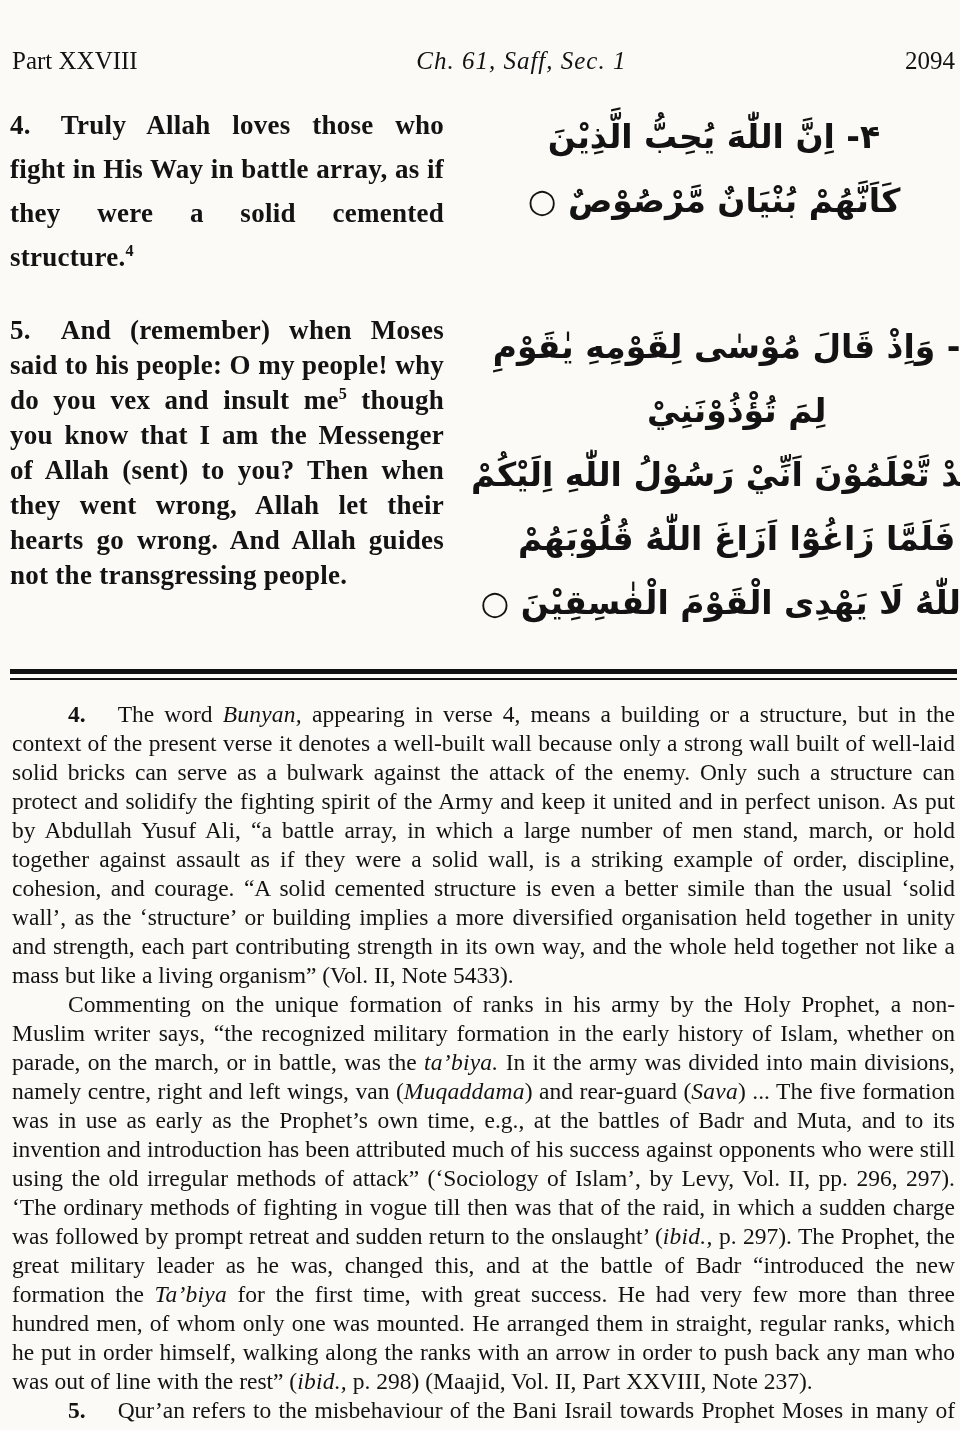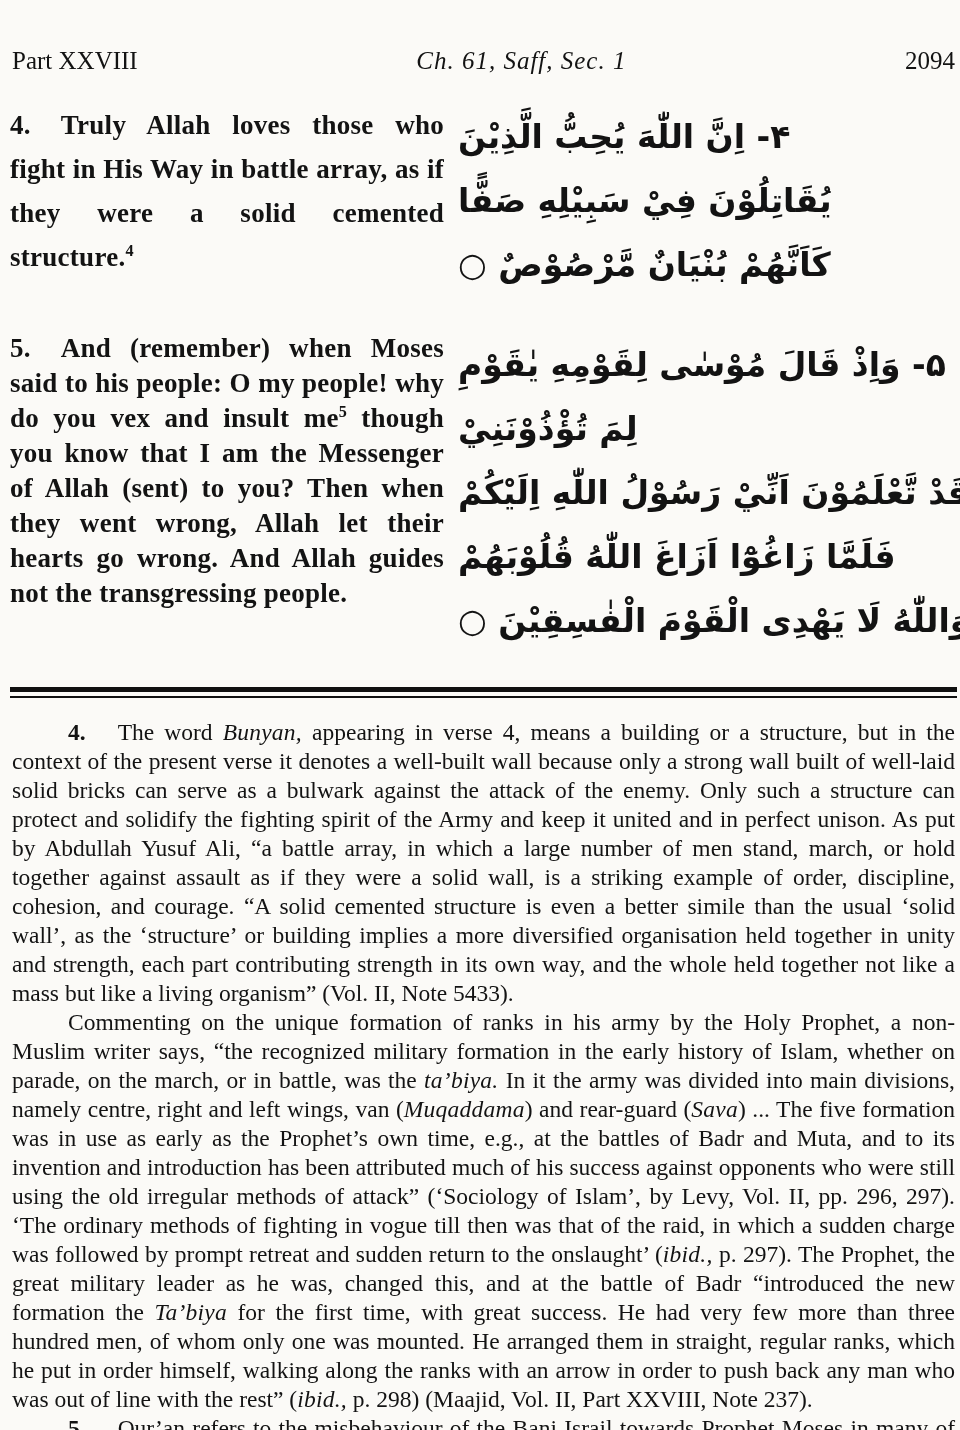--- a/index.html
+++ b/index.html
@@ -10,32 +10,32 @@
   }
   .page{box-sizing:border-box;width:960px;height:1430px;padding:10px 3px 0 10px;}
   
   .pheader{
     display:flex;justify-content:space-between;align-items:baseline;
     font-size:25px;padding:2px 2px 0 2px;
   }
   .pheader .chap{font-style:italic;letter-spacing:.04em;margin-top:35px;}
   
   .verses{margin-top:28px;}
-  .verse-row{display:grid;grid-template-columns:434px 1fr;column-gap:14px;margin-bottom:34px;}
+  .verse-row{display:grid;grid-template-columns:434px 1fr;column-gap:27px;margin-bottom:34px;}
   .verse-english{
     margin:0;font-size:27px;font-weight:bold;text-align:justify;
     letter-spacing:.01em;
   }
   .verse-row:nth-child(1) .verse-english{line-height:44px;}
   .verse-row:nth-child(2) .verse-english{line-height:35px;}
   .verse-english .vnum{margin-right:30px;}
   .verse-english sup{font-size:.6em;line-height:0;vertical-align:super;}
   .verse-arabic{
     font-family:"DejaVu Sans",sans-serif;font-weight:bold;
-    font-size:33px;text-align:left;direction:rtl;padding-top:2px;
+    font-size:33px;text-align:center;direction:rtl;padding-top:2px;
   }
   .aline{line-height:64px;white-space:nowrap;}
   
   .rule{margin:10px 0 12px 0;}
   .rule .thick{height:5px;background:#101010;}
   .rule .thin{height:2px;background:#101010;margin-top:4px;}
   
   .footnotes{padding:8px 2px 0 2px;}
   .footnote{
     margin:0;font-size:23.5px;line-height:29px;text-align:justify;
@@ -54,21 +54,20 @@
     <span class="part">Part XXVIII</span>
     <span class="chap">Ch. 61, Saff, Sec. 1</span>
     <span class="pnum">2094</span>
   </header>
 
   <main class="verses" id="verses">
   <div class="verse-row">
     <p class="verse-english"><span class="vnum">4.</span><span class="vtext"><span>Truly Allah loves those who fight in His Way in battle array, as if they were a solid cemented structure.</span><sup>4</sup></span></p>
     <div class="verse-arabic" dir="rtl">
           <div class="aline">۴- اِنَّ اللّٰهَ يُحِبُّ الَّذِيْنَ</div>
-          <div class="aline">يُقَاتِلُوْنَ فِيْ سَبِيْلِهِ صَفًّا</div>
           <div class="aline">كَاَنَّهُمْ بُنْيَانٌ مَّرْصُوْصٌ ○</div>
         </div>
   </div>
 
   <div class="verse-row">
     <p class="verse-english"><span class="vnum">5.</span><span class="vtext"><span>And (remember) when Moses said to his people: O my people! why do you vex and insult me</span><sup>5</sup><span> though you know that I am the Messenger of Allah (sent) to you? Then when they went wrong, Allah let their hearts go wrong. And Allah guides not the transgressing people.</span></span></p>
     <div class="verse-arabic" dir="rtl">
           <div class="aline">۵- وَاِذْ قَالَ مُوْسٰى لِقَوْمِهِ يٰقَوْمِ</div>
           <div class="aline">لِمَ تُؤْذُوْنَنِيْ</div>
           <div class="aline">وَقَدْ تَّعْلَمُوْنَ اَنِّيْ رَسُوْلُ اللّٰهِ اِلَيْكُمْ</div>

